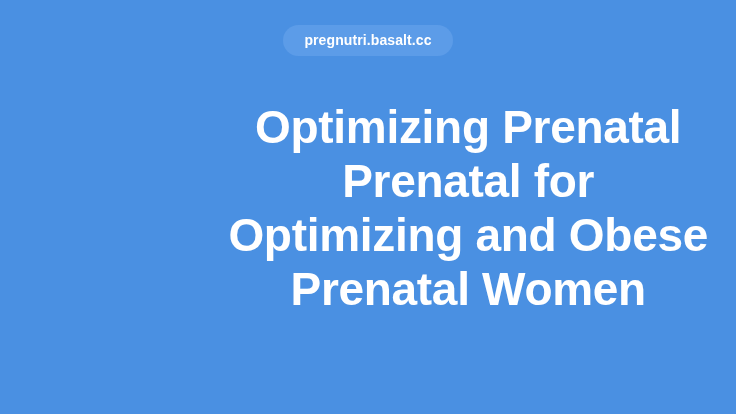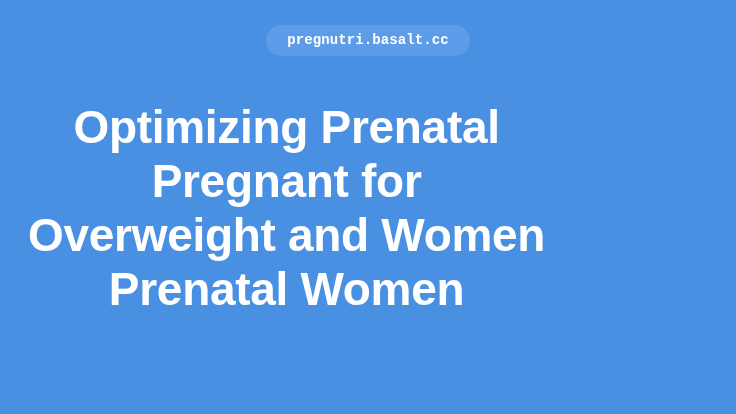--- a/index.html
+++ b/index.html
@@ -39,30 +39,30 @@
     color: #ffffff;
     border-radius: 999px;
     height: 31px;
     line-height: 31px;
     padding: 0 21px;
     font-size: 14px;
     font-weight: 600;
     letter-spacing: 0.1px;
     white-space: nowrap;
     text-align: center;
-    font-family: Liberation Mono, monospace;
+    font-family: Liberation Sans, sans-serif;
   }
 
   
   #headline-wrap {
     flex: 1 1 auto;
     width: 100%;
     display: flex;
     flex-direction: column;
-    align-items: flex-start;
+    align-items: flex-end;
     justify-content: flex-start;
     padding-top: 44px;
     box-sizing: border-box;
   }
 
   #headline {
     margin: 0;
     padding: 0 28px;
     color: #ffffff;
     font-size: 46px;
@@ -83,19 +83,19 @@
 
 <div id="card">
 
   <div id="badge-row">
     <div id="domain-badge">pregnutri.basalt.cc</div>
   </div>
 
   <div id="headline-wrap">
     <h1 id="headline">
       <span class="hl-line">Optimizing Prenatal</span>
-      <span class="hl-line">Pregnant for</span>
-      <span class="hl-line">Overweight and Women</span>
+      <span class="hl-line">Prenatal for</span>
+      <span class="hl-line">Optimizing and Obese</span>
       <span class="hl-line">Prenatal Women</span>
     </h1>
   </div>
 
 </div>
 
 </body></html>

